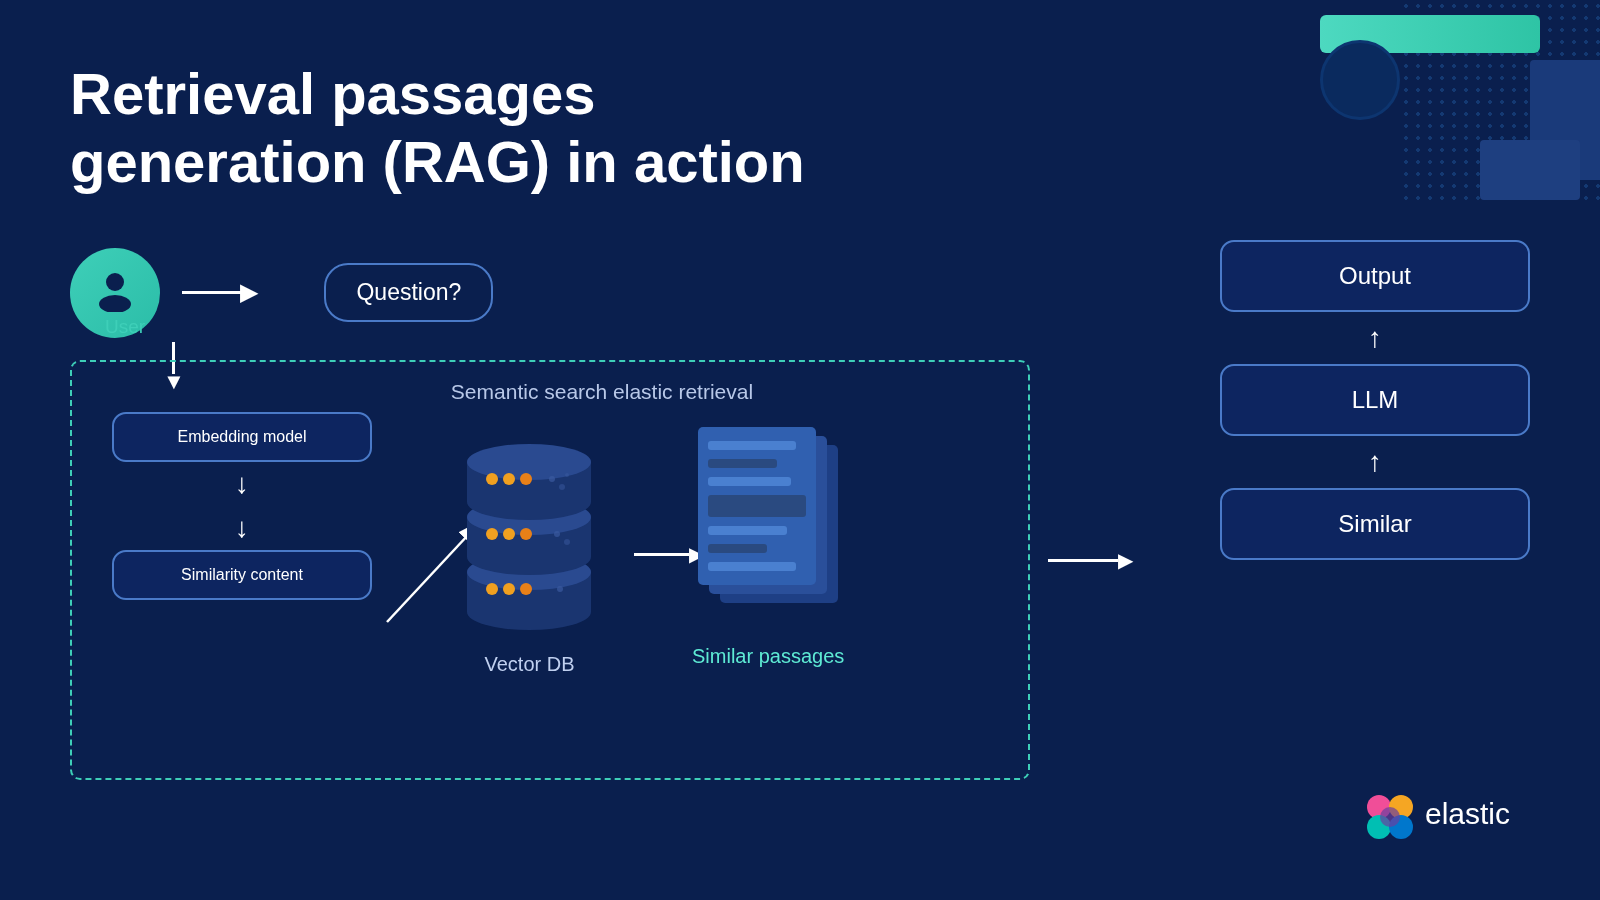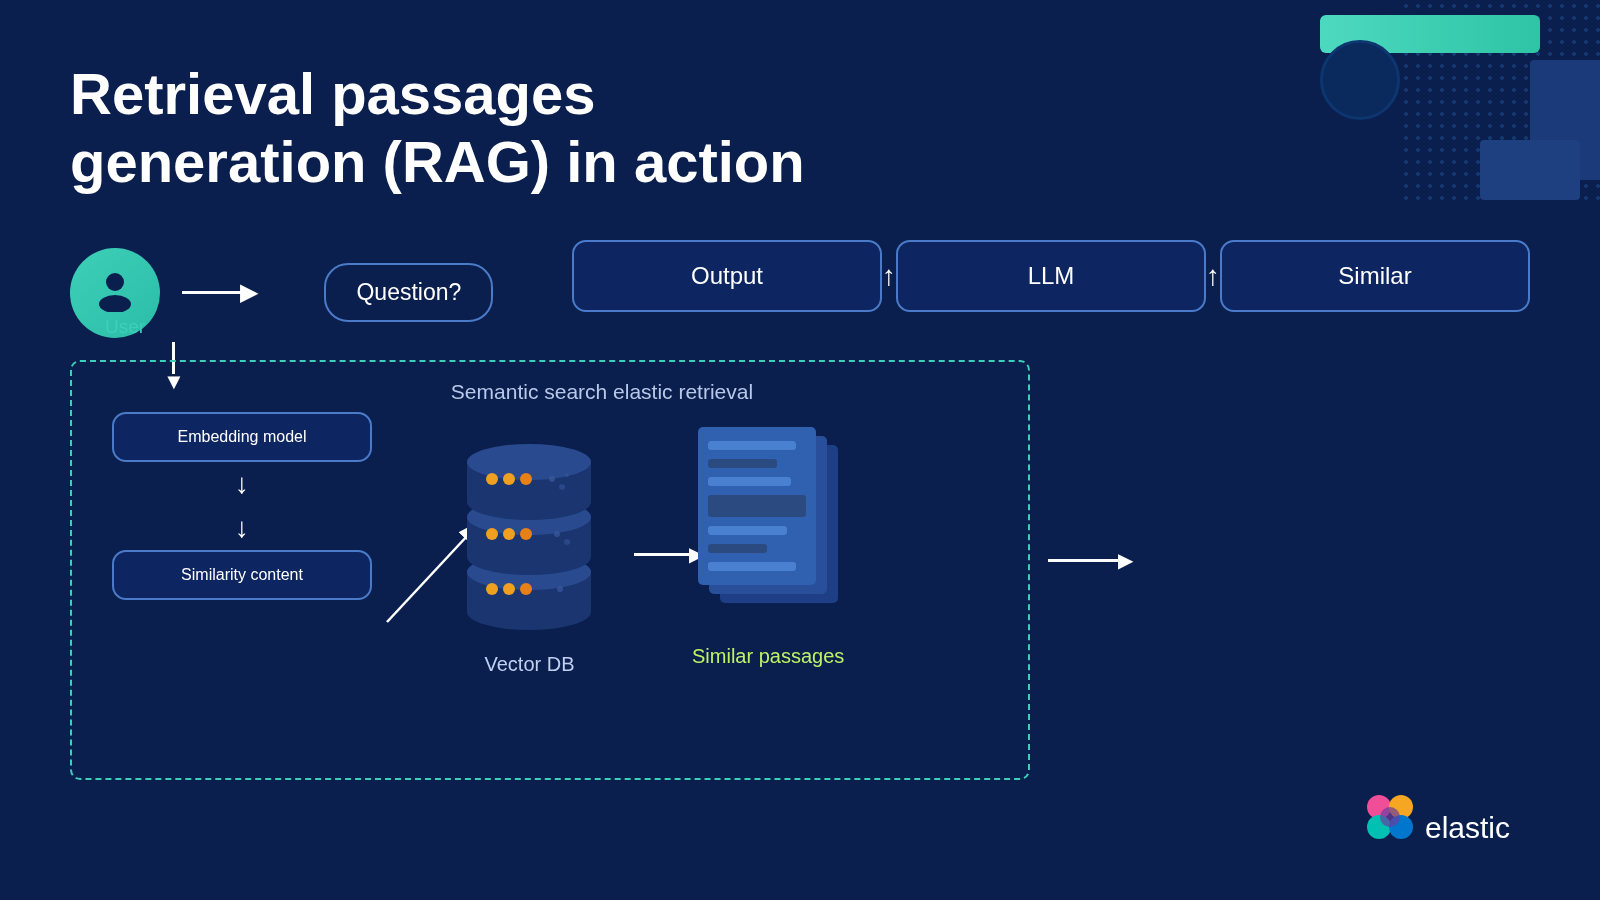--- a/index.html
+++ b/index.html
@@ -164,39 +164,40 @@
     }
 
     .passages-stack {
       position: relative;
       width: 140px;
       height: 200px;
     }
 
     .passages-label {
       font-size: 20px;
-      color: #bef264;
+      color: #5eead4;
       margin-top: 18px;
       text-align: center;
     }
 
     
     .diag-arrow-svg {
       position: absolute;
       left: 305px;
       top: 140px;
       pointer-events: none;
     }
 
     
     .right-panel {
       position: absolute;
       right: 70px;
       top: 240px;
       display: flex;
+      flex-direction: column;
       align-items: center;
       gap: 0;
     }
 
     .right-box {
       border: 2px solid #4a7ac8;
       border-radius: 14px;
       padding: 20px 0;
       width: 310px;
       text-align: center;
@@ -211,21 +212,21 @@
       line-height: 1;
       margin: 12px 0;
     }
 
     
     .elastic-logo {
       position: absolute;
       bottom: 55px;
       right: 90px;
       display: flex;
-      align-items: flex-end;
+      align-items: center;
       gap: 4px;
     }
 
     .elastic-text {
       font-size: 30px;
       font-weight: 400;
       color: #ffffff;
     }
   </style>
 </head>

